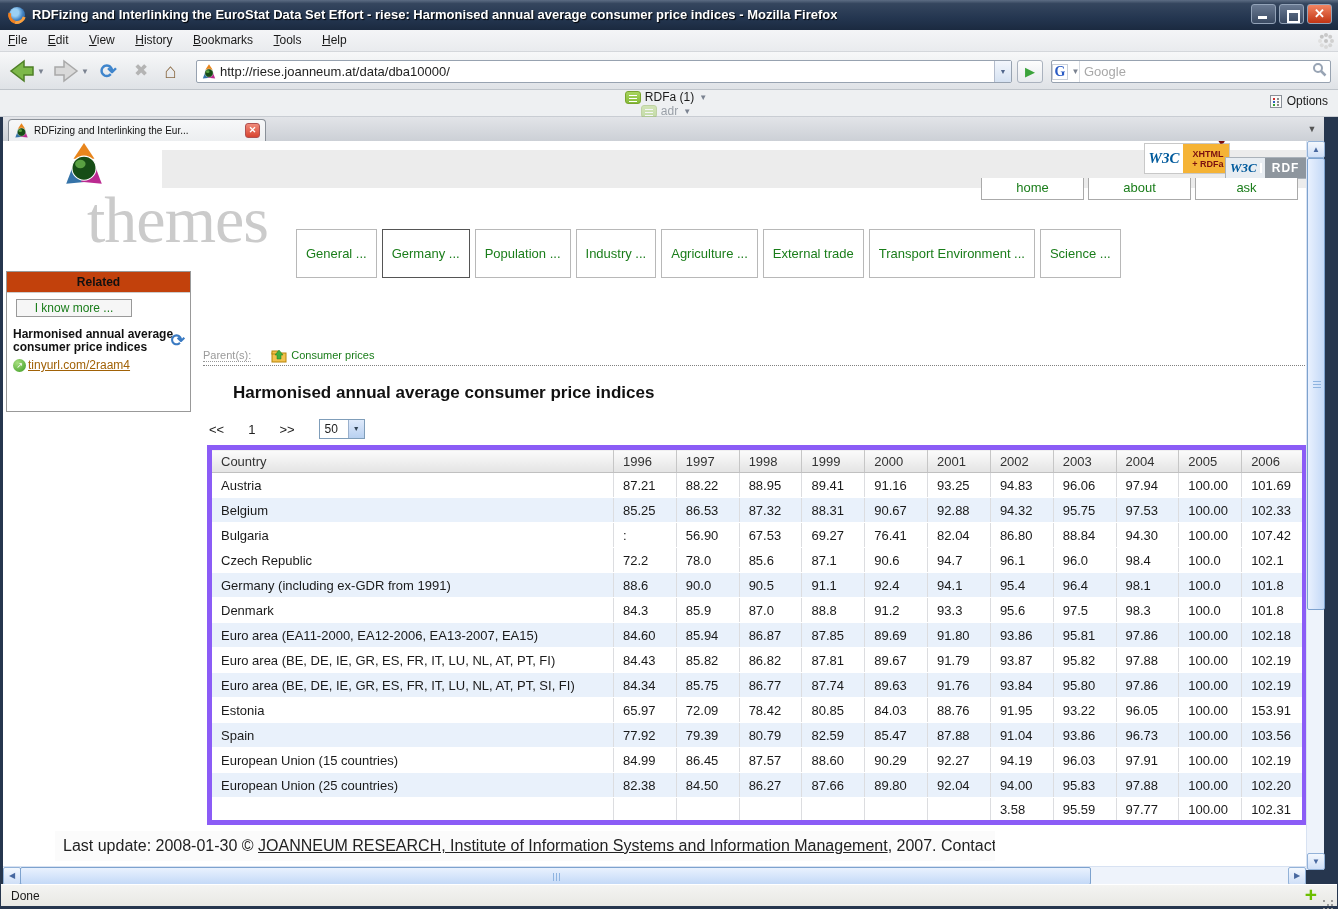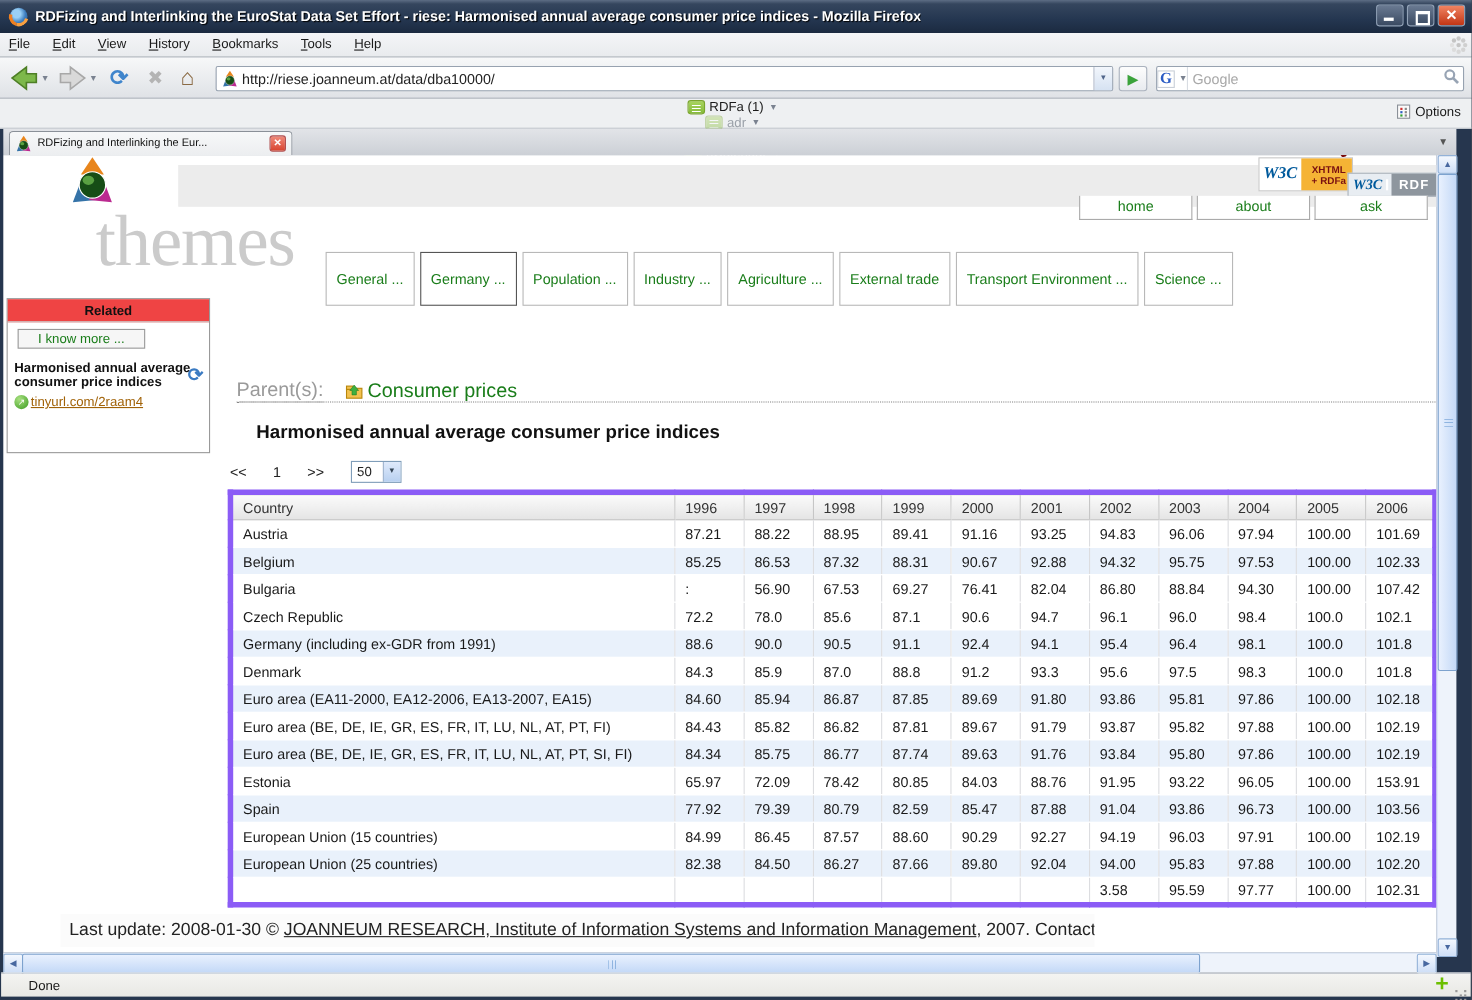--- a/index.html
+++ b/index.html
@@ -105,34 +105,34 @@
 
   .brand{position:absolute;left:84px;top:46px;font-family:"Liberation Serif",serif;
     font-size:66px;color:#cbcbcb;letter-spacing:-1px;line-height:1;}
 
   .theme-tabs{position:absolute;left:293px;top:88px;display:flex;gap:5px;}
   .theme-tab{border:1px solid #b8b8b8;background:#fff;padding:16px 9px;font-size:13px;color:#1a7d1a;white-space:nowrap;}
   .theme-tab.active{border-color:#555;}
 
   
   .related{position:absolute;left:3px;top:130px;width:185px;height:141px;border:1px solid #999;background:#fff;}
-  .related-head{height:21px;background:#ef4444;border-bottom:1px solid #ccc;text-align:center;
+  .related-head{height:21px;background:#c2410c;border-bottom:1px solid #ccc;text-align:center;
     font-size:12px;font-weight:bold;line-height:21px;color:#111;}
   .know-more{margin:6px 0 0 9px;width:116px;height:18px;border:1px solid #999;background:#f6f6f6;
     font-size:12px;color:#1a7d1a;text-align:center;line-height:16px;}
   .refresh{position:absolute;right:5px;top:58px;font-size:17px;font-weight:bold;color:#3a7ac2;}
   .related-title{margin:11px 6px 0 6px;font-size:12px;font-weight:bold;line-height:13px;color:#111;}
   .tiny-row{margin:4px 6px 0 6px;display:flex;align-items:center;gap:2px;}
   .tiny-icon{width:13px;height:13px;border-radius:50%;flex:0 0 13px;
     background:radial-gradient(circle at 35% 30%,#a8e080,#3a9a20);color:#fff;font-size:8px;text-align:center;line-height:13px;}
   .tiny-link{font-size:12px;color:#a16207;text-decoration:underline;}
 
   
   .parents{position:absolute;left:200px;top:204px;width:1104px;height:21px;border-bottom:1px dotted #808080;
-    font-size:18px;display:flex;align-items:center;gap:4px;margin-left:12px;}
+    font-size:11px;display:flex;align-items:center;gap:4px;}
   .parents-label{color:#9a9a9a;border-bottom:1px dotted #9a9a9a;margin-right:16px;}
   .parents-link{color:#1a7d1a;}
 
   .heading{position:absolute;left:230px;top:242px;font-size:17px;font-weight:bold;color:#111;}
 
   .pager{position:absolute;left:206px;top:277px;height:22px;display:flex;align-items:center;font-size:13px;color:#222;}
   .pager .pg{margin-right:24px;}
   .pselect{width:46px;height:20px;border:1px solid #7f9db9;background:#fff;display:flex;align-items:center;}
   .pselect .val{flex:1;padding-left:5px;font-size:12px;}
   .pselect .btn{width:16px;height:18px;background:linear-gradient(#dfeafb,#b8d0f0);border-left:1px solid #9ab0cc;
@@ -167,21 +167,21 @@
   .hbtn{position:absolute;top:0;width:18px;height:18px;border:1px solid #93b2d8;border-radius:2px;
     background:linear-gradient(#f4f8fe,#cfdff7);text-align:center;font-size:8px;color:#4868a0;line-height:16px;}
   .hthumb{position:absolute;left:17px;top:0;width:1071px;height:18px;border:1px solid #7da2ce;border-radius:2px;
     background:linear-gradient(#e9f1fe,#c4d9f7);}
   .hthumb::after{content:"";position:absolute;top:5px;left:50%;width:7px;height:8px;margin-left:-3px;
     background:repeating-linear-gradient(90deg,#8fb4e0 0 1px,transparent 1px 3px);}
 
   
   .statusbar{position:absolute;left:1px;top:884px;width:1336px;height:22px;
     background:linear-gradient(#f4f4f2,#e8e8e4);border-top:1px solid #fff;}
-  .status-text{position:absolute;left:25px;top:0;line-height:22px;font-size:12px;color:#1a1a1a;}
+  .status-text{position:absolute;left:10px;top:0;line-height:22px;font-size:12px;color:#1a1a1a;}
   .plusicon{position:absolute;right:20px;top:-2px;font-size:21px;font-weight:bold;color:#6cbf00;}
   .grip{position:absolute;right:12px;bottom:4px;width:2px;height:2px;background:#9a9a9a;
     box-shadow:8px 8px #9a9a9a,4px 8px #9a9a9a,8px 4px #9a9a9a,0 8px #9a9a9a,8px 0 #9a9a9a,4px 4px #9a9a9a;}
 </style>
 </head>
 <body>
 
 <svg width="0" height="0" style="position:absolute">
   <defs>
     <g id="rlogo">

